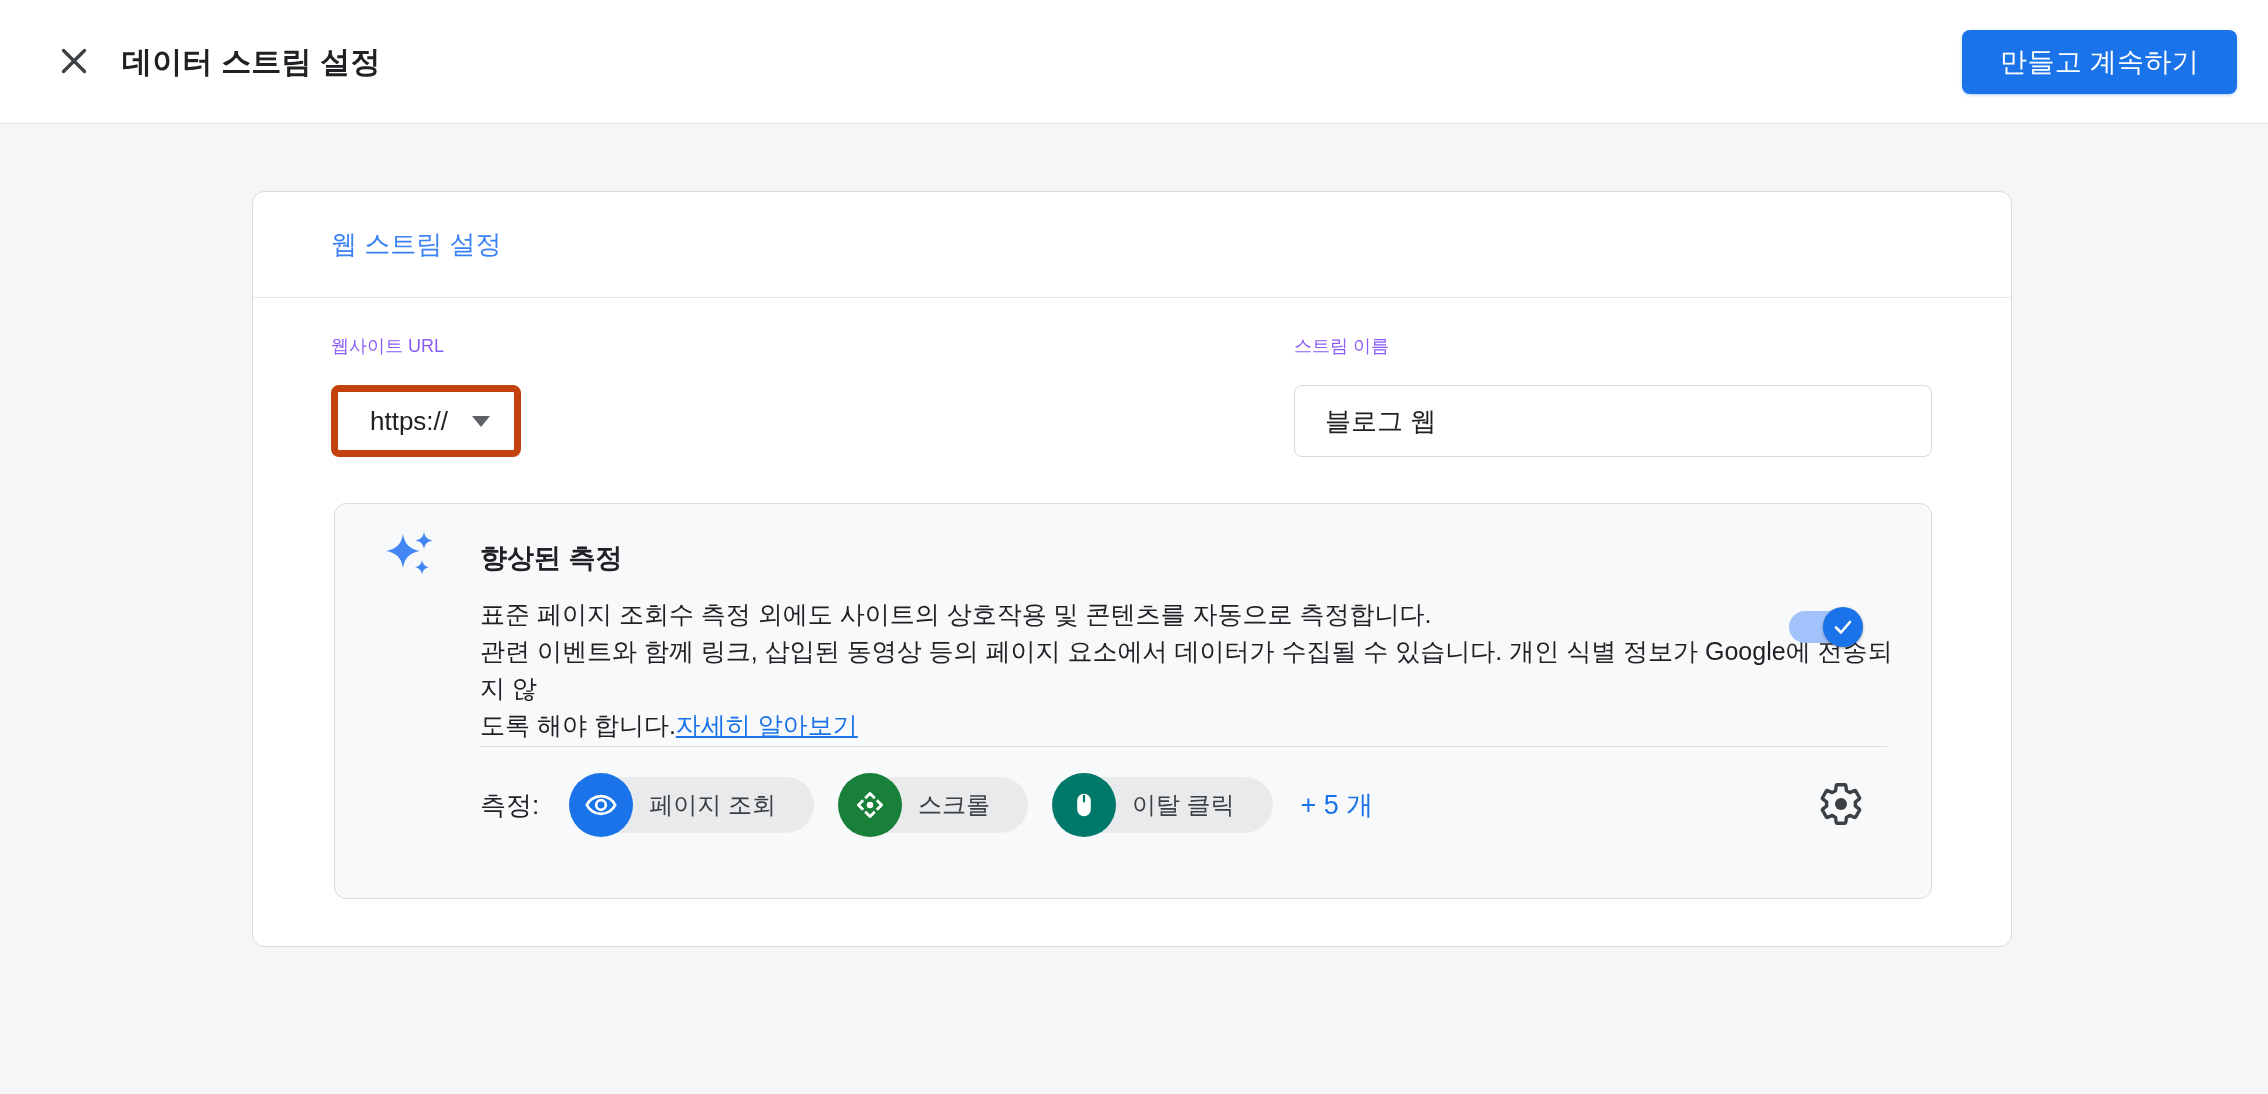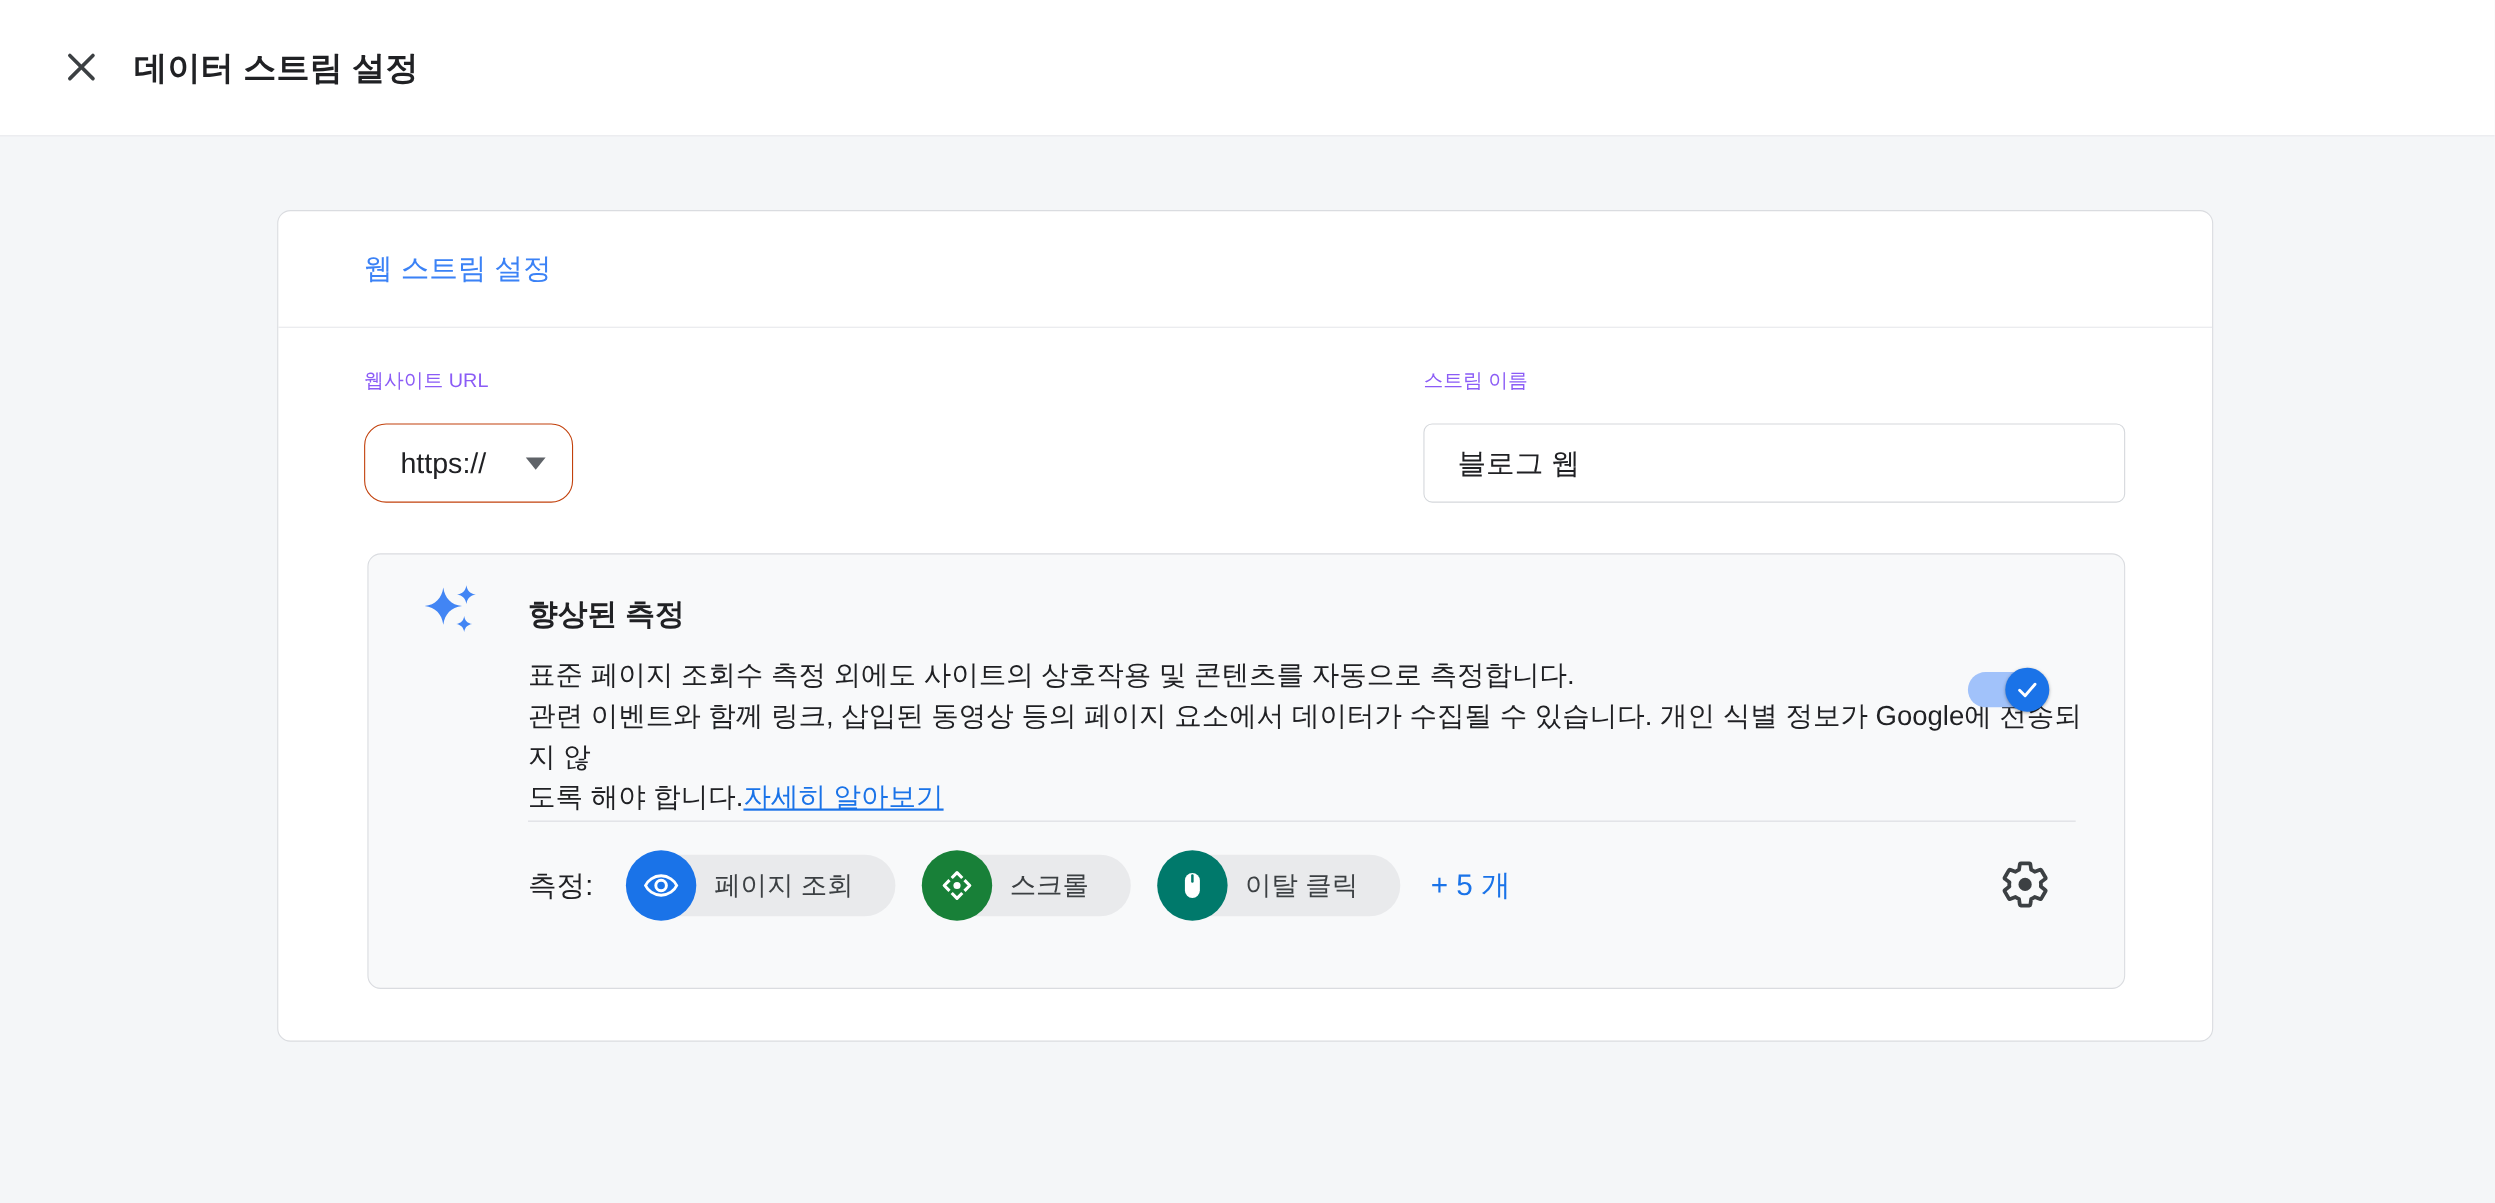--- a/index.html
+++ b/index.html
@@ -49,21 +49,21 @@
   }
 
   .field-label {
     position: absolute; font-size: 18px; color: #8b5cf6;
   }
   .label-url  { left: 78px;  top: 142px; }
   .label-name { left: 1041px; top: 142px; }
 
   .proto-select {
     position: absolute; left: 78px; top: 193px; width: 190px; height: 72px;
-    border: 1px solid #c2410c; border-radius: 20px; background: #fff;
+    border: 7px solid #c2410c; border-radius: 8px; background: #fff;
     display: flex; align-items: center; justify-content: space-between;
     padding: 0 24px 0 32px; cursor: pointer;
   }
   .proto-select .proto-text { font-size: 26px; color: #202124; }
   .caret-down {
     width: 0; height: 0; border-left: 9px solid transparent;
     border-right: 9px solid transparent; border-top: 11px solid #5f6368;
   }
   .text-input {
     position: absolute; top: 193px; height: 72px;
@@ -146,20 +146,21 @@
 
   <div class="header">
     <button class="close-btn">
       <span>
         <svg width="36" height="36" viewBox="0 0 24 24">
           <path d="M5 5 L19 19 M19 5 L5 19" stroke="#3c4043" stroke-width="2.2" stroke-linecap="round" fill="none"></path>
         </svg>
       </span>
     </button>
     <div class="header-title">데이터 스트림 설정</div>
+    <button class="create-btn">만들고 계속하기</button>
   </div>
 
   <div class="main">
     <div class="card">
 
       <div class="card-header">웹 스트림 설정</div>
 
       <div class="field-label label-url">웹사이트 URL</div>
       <div class="field-label label-name">스트림 이름</div>
 

